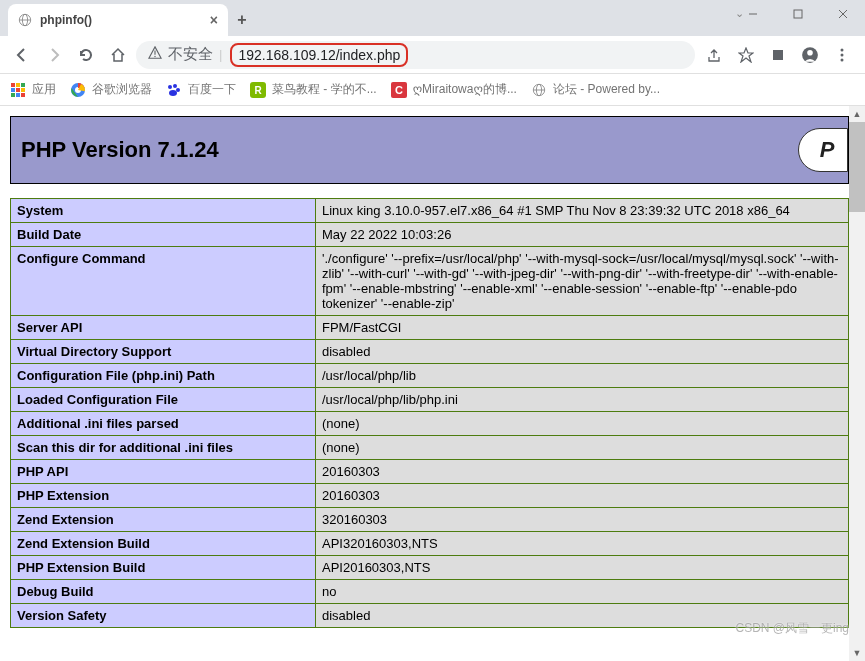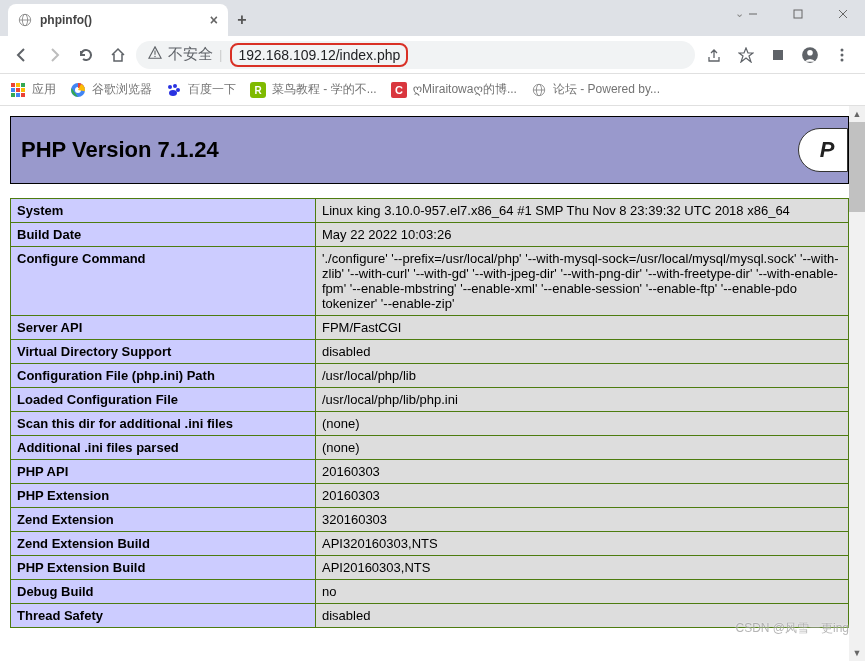--- a/index.html
+++ b/index.html
@@ -365,28 +365,28 @@
         </tr>
         <tr>
           <td class="k">Configuration File (php.ini) Path</td>
           <td class="v">/usr/local/php/lib</td>
         </tr>
         <tr>
           <td class="k">Loaded Configuration File</td>
           <td class="v">/usr/local/php/lib/php.ini</td>
         </tr>
         <tr>
+          <td class="k">Additional .ini files parsed</td>
+          <td class="v">(none)</td>
+        </tr>
+        <tr>
           <td class="k">Scan this dir for additional .ini files</td>
           <td class="v">(none)</td>
         </tr>
         <tr>
-          <td class="k">Additional .ini files parsed</td>
-          <td class="v">(none)</td>
-        </tr>
-        <tr>
           <td class="k">PHP API</td>
           <td class="v">20160303</td>
         </tr>
         <tr>
           <td class="k">PHP Extension</td>
           <td class="v">20160303</td>
         </tr>
         <tr>
           <td class="k">Zend Extension</td>
           <td class="v">320160303</td>
@@ -397,21 +397,21 @@
         </tr>
         <tr>
           <td class="k">PHP Extension Build</td>
           <td class="v">API20160303,NTS</td>
         </tr>
         <tr>
           <td class="k">Debug Build</td>
           <td class="v">no</td>
         </tr>
         <tr>
-          <td class="k">Thread Safety</td>
+          <td class="k">Version Safety</td>
           <td class="v">disabled</td>
         </tr>
       </tbody>
   </table>
 
   <div class="scrollbar">
     <div class="scroll-arrow up">▲</div>
     <div class="scroll-thumb" style="top:16px"></div>
     <div class="scroll-arrow down">▼</div>
   </div>

